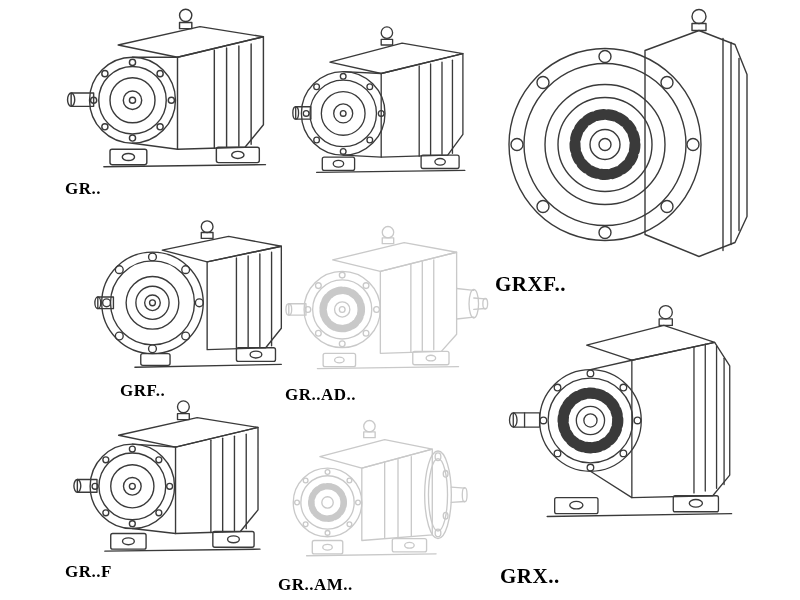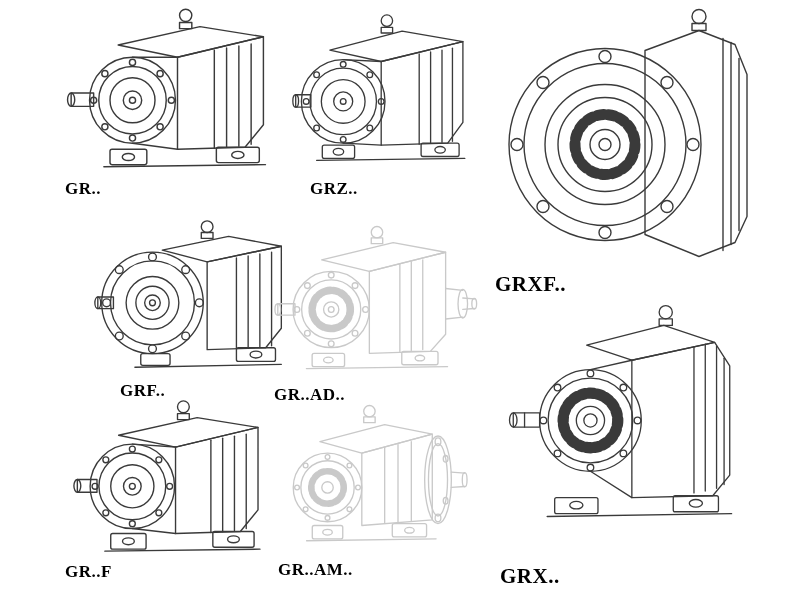--- a/index.html
+++ b/index.html
@@ -100,21 +100,20 @@
           <rect x="6" y="89" width="16" height="13"></rect>
             <ellipse cx="6" cy="95.5" rx="3" ry="6.5"></ellipse>
           <rect x="34" y="142" width="34" height="14" rx="2"></rect>
             <ellipse cx="51" cy="149" rx="5.5" ry="3.5"></ellipse>
           <rect x="138" y="140" width="40" height="14" rx="2"></rect>
             <ellipse cx="158" cy="147" rx="5.5" ry="3.5"></ellipse>
           <line x1="28" y1="158" x2="184" y2="156"></line>
         </g>
       </svg>
     </div>
-    <div class="model-label" style="padding-left:20px;">GRZ..</div>
   </div>
 
   <div class="cell" style="left:90px;top:212px;width:205px;height:192px;">
     <div class="art">
       <svg viewBox="0 0 210 162" class="dark">
         <g class="ln">
           <circle cx="120" cy="10" r="6"></circle>
             <rect x="114" y="16" width="12" height="6"></rect>
           <polygon points="74,34 142,20 196,30 120,46"></polygon>
           <polygon points="120,46 196,30 196,114 180,134 120,136"></polygon>
@@ -172,21 +171,21 @@
             <circle cx="110" cy="142" r="47"></circle>
           <circle cx="110" cy="142" r="30" stroke-width="11" stroke-dasharray="6.5 4.6"></circle>
           <circle cx="110" cy="142" r="15"></circle>
             <circle cx="110" cy="142" r="6"></circle>
         </g>
       </svg>
     </div>
     <div class="model-label big" style="padding-right:50px;">GRXF..</div>
   </div>
 
-  <div class="cell" style="left:274px;top:212px;width:205px;height:196px;">
+  <div class="cell" style="left:285px;top:212px;width:205px;height:196px;">
     <div class="art">
       <svg viewBox="0 0 215 164" class="faded">
         <g class="ln">
           <circle cx="108" cy="13" r="6"></circle>
             <rect x="102" y="19" width="12" height="6"></rect>
           <polygon points="50,42 125,24 180,34 100,54"></polygon>
           <polygon points="100,54 180,34 180,120 164,138 100,140"></polygon>
           <line x1="132" y1="46" x2="132" y2="138"></line>
             <line x1="144" y1="44" x2="144" y2="137"></line>
           <line x1="156" y1="42" x2="156" y2="136"></line>
@@ -255,21 +254,21 @@
             <ellipse cx="60" cy="148" rx="6" ry="3.5"></ellipse>
           <rect x="146" y="138" width="42" height="16" rx="2"></rect>
             <ellipse cx="167" cy="146" rx="6" ry="3.5"></ellipse>
           <line x1="36" y1="158" x2="194" y2="156"></line>
         </g>
       </svg>
     </div>
     <div class="model-label">GR..F</div>
   </div>
 
-  <div class="cell" style="left:278px;top:393px;width:200px;height:190px;">
+  <div class="cell" style="left:278px;top:408px;width:200px;height:190px;">
     <div class="art">
       <svg viewBox="0 0 210 160" class="faded">
         <g class="ln">
           <circle cx="96" cy="12" r="6"></circle>
             <rect x="90" y="18" width="12" height="6"></rect>
           <polygon points="44,44 112,26 162,36 88,56"></polygon>
           <polygon points="88,56 162,36 162,126 88,132"></polygon>
           <line x1="112" y1="50" x2="112" y2="129"></line>
             <line x1="126" y1="47" x2="126" y2="128"></line>
           <line x1="140" y1="44" x2="140" y2="127"></line>

